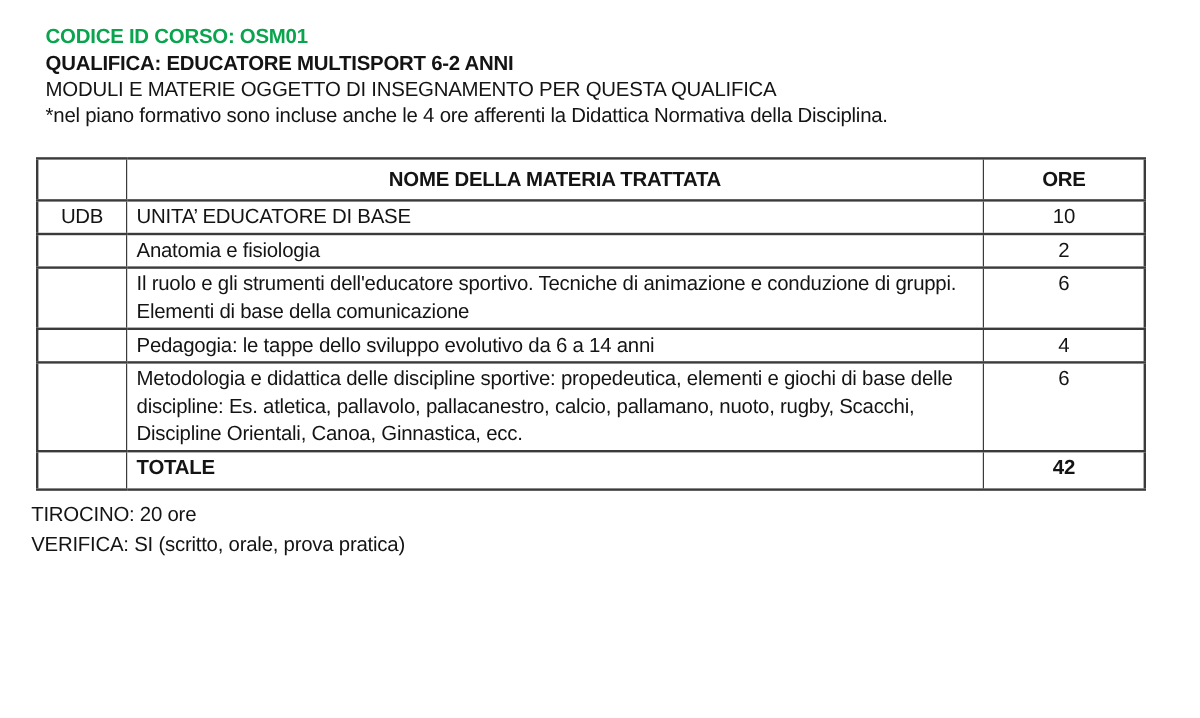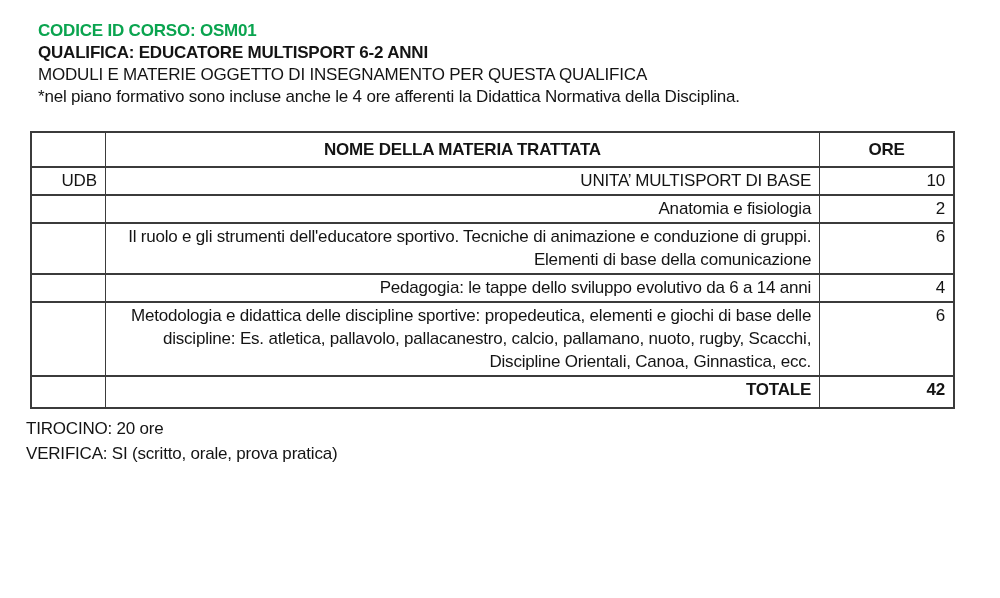--- a/index.html
+++ b/index.html
@@ -56,37 +56,36 @@
     height: 33px;
     vertical-align: middle;
     text-align: center;
     font-weight: bold;
     padding: 0 4px;
   }
   .course-table td {
     vertical-align: top;
     line-height: 23px;
     padding: 1px 8px 2px 8px;
-    text-align: right;
   }
   .col-code  { width: 73px; }
   .col-name  { width: 702px; }
   .col-hours { width: 132px; }
   .cell-code {
     text-align: center;
     padding-left: 2px;
     padding-right: 2px;
   }
   .cell-name { text-align: left; }
   .cell-hours { text-align: center; }
   .total-row td {
     font-weight: bold;
     height: 27px;
   }
-  .total-row .cell-name { text-align: right; }
+  .total-row .cell-name { }
   .doc-footer {
     padding: 7px 0 0 26px;
   }
   .doc-footer .line {
     font-size: 17px;
     line-height: 25px;
     letter-spacing: -0.2px;
     white-space: nowrap;
   }
 </style>
@@ -111,21 +110,21 @@
     <thead>
       <tr>
         <th class="cell-code"></th>
         <th class="cell-name">NOME DELLA MATERIA TRATTATA</th>
         <th class="cell-hours">ORE</th>
       </tr>
     </thead>
     <tbody>
       <tr class="subject-row">
     <td class="cell-code">UDB</td>
-    <td class="cell-name">UNITA’ MULTISPORT DI BASE</td>
+    <td class="cell-name">UNITA’ EDUCATORE DI BASE</td>
     <td class="cell-hours">10</td>
   </tr>
         <tr class="subject-row">
     <td class="cell-code"></td>
     <td class="cell-name">Anatomia e fisiologia</td>
     <td class="cell-hours">2</td>
   </tr>
         <tr class="subject-row">
     <td class="cell-code"></td>
     <td class="cell-name">Il ruolo e gli strumenti dell'educatore sportivo. Tecniche di animazione e conduzione di gruppi. Elementi di base della comunicazione</td>

